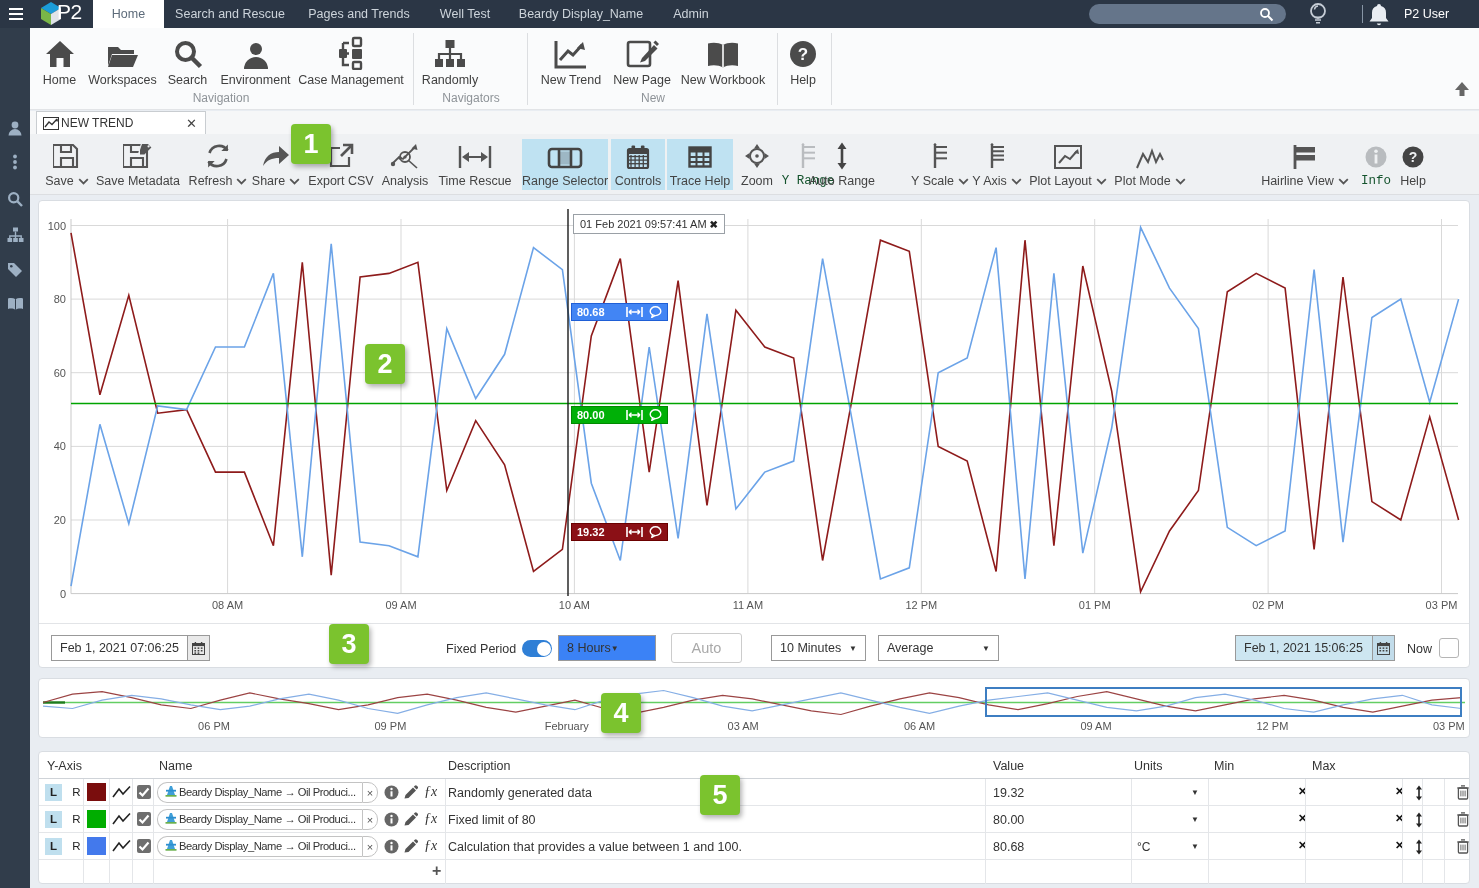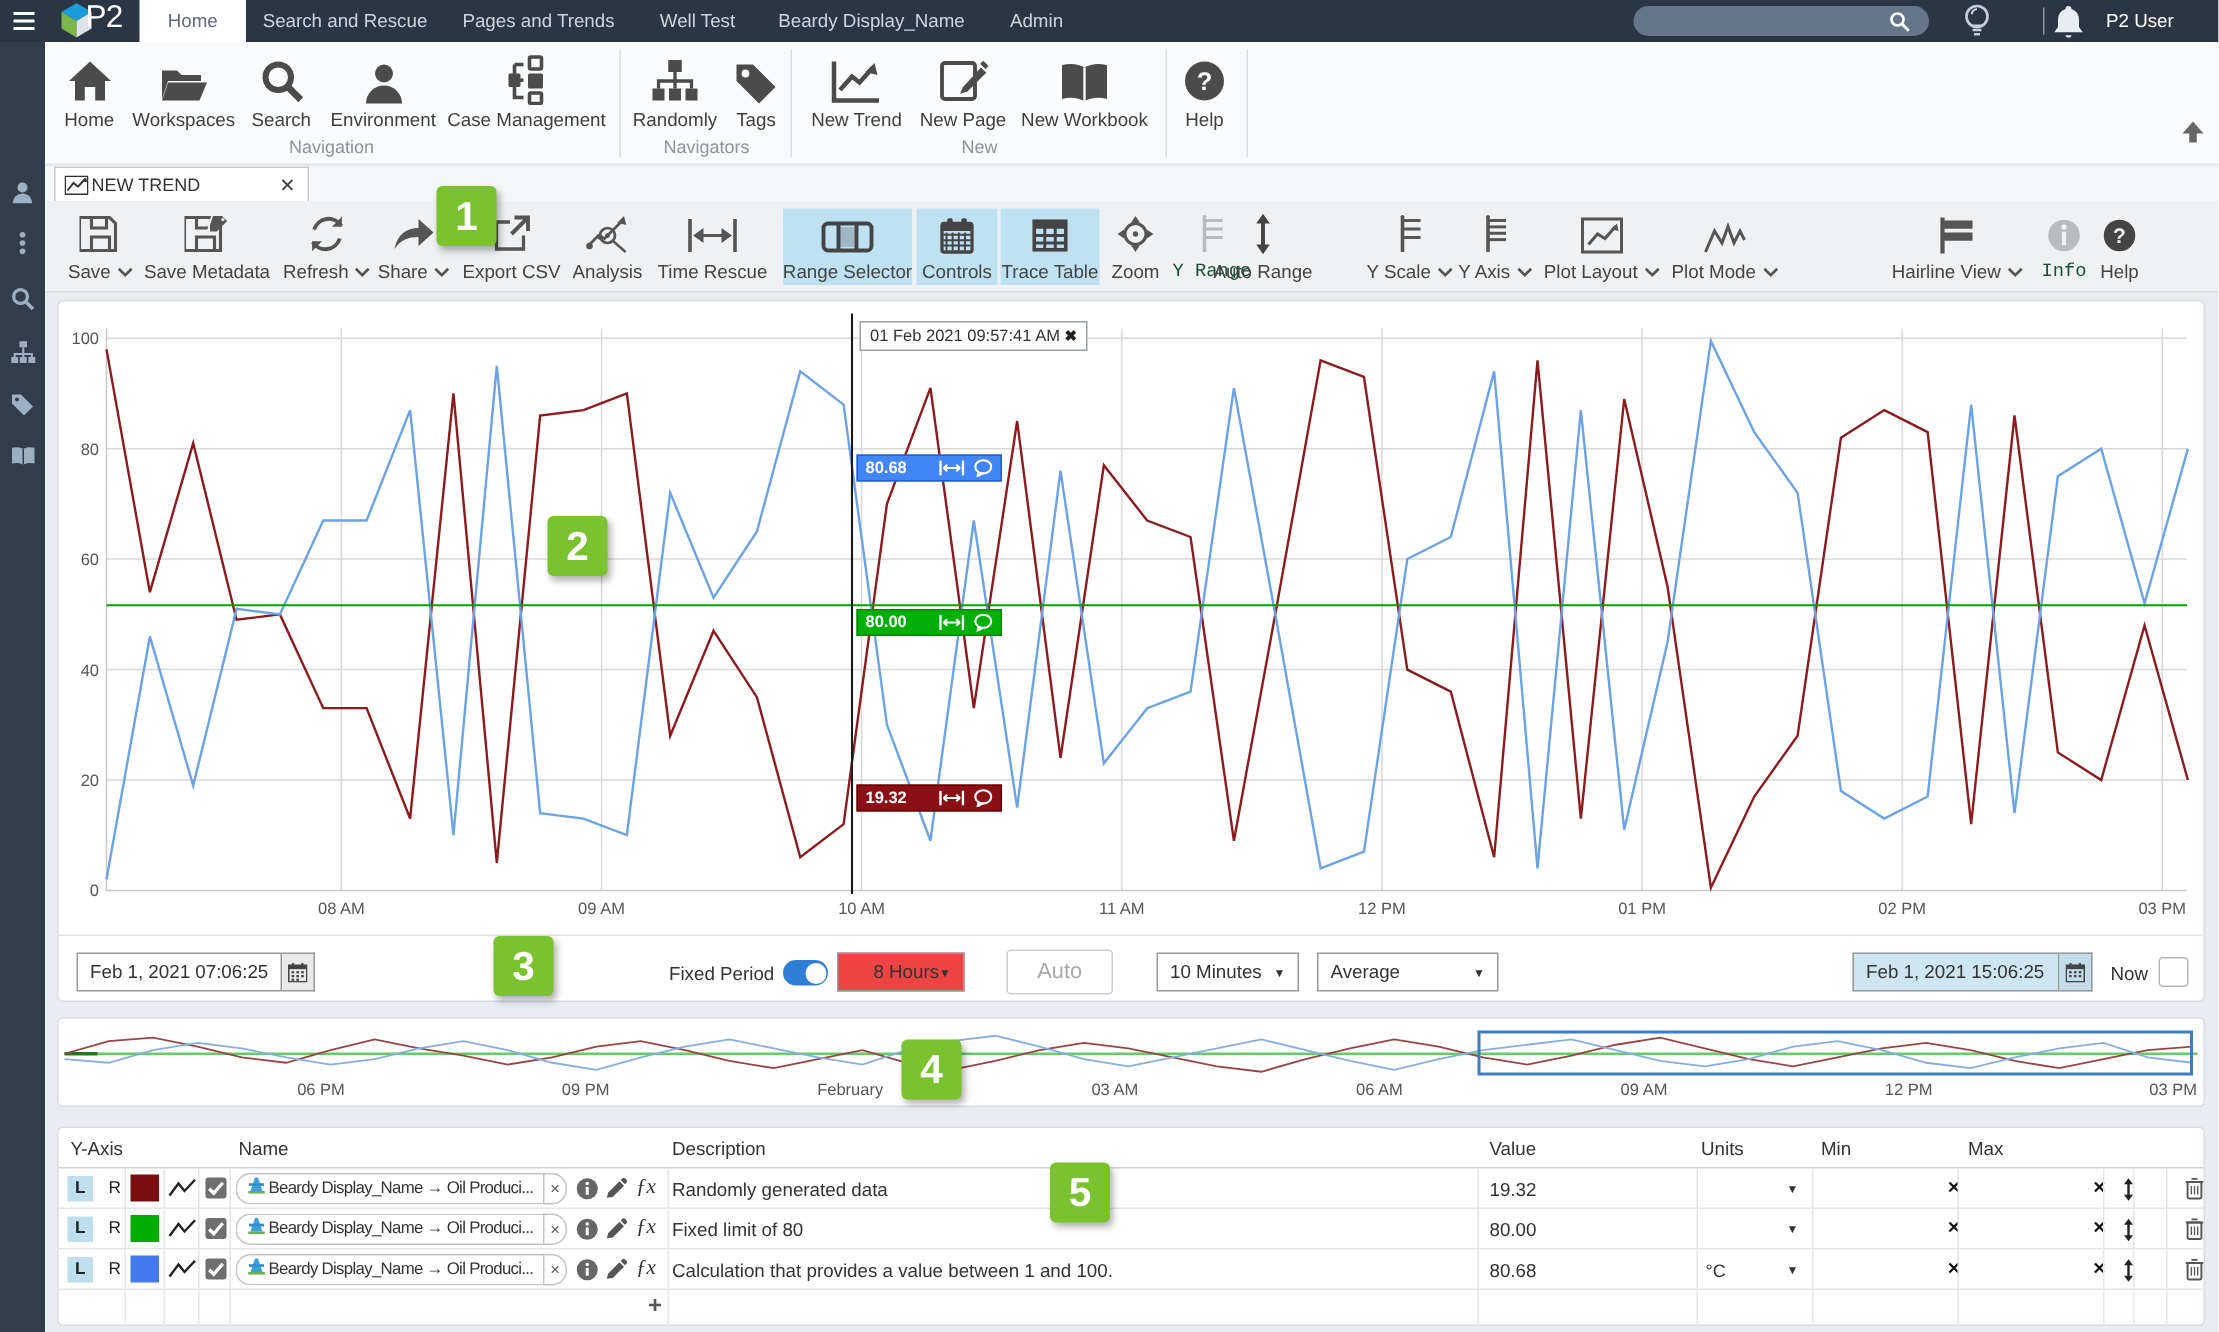--- a/index.html
+++ b/index.html
@@ -170,29 +170,20 @@
         <svg class="" width="34" height="32" viewBox="0 0 34 32">
           <rect x="12.5" y="2" width="9" height="8" fill="#4b4b4b"></rect>
           <rect x="2" y="21" width="8" height="8" fill="#4b4b4b"></rect>
           <rect x="13" y="21" width="8" height="8" fill="#4b4b4b"></rect>
           <rect x="24" y="21" width="8" height="8" fill="#4b4b4b"></rect>
           <path d="M17 10 v6 M6 21 v-5 h22 v5 M17 16 v5" fill="none" stroke="#4b4b4b" stroke-width="2.2"></path>
         </svg>
       </div>
       <div class="rblab">Randomly</div>
     </div>
-    <div class="rbi" style="left:404px">
-      <div class="rbic">
-        <svg class="" width="32" height="30" viewBox="0 0 32 30">
-          <path d="M14 3 L29 18 L18 29 L3 14 L3 3 z" fill="#4b4b4b"></path>
-          <circle cx="9" cy="9" r="2.6" fill="#fafbfc"></circle>
-        </svg>
-      </div>
-      <div class="rblab">Tags</div>
-    </div>
     <div class="rbi" style="left:471px">
       <div class="rbic">
         <svg class="" width="36" height="32" viewBox="0 0 36 32">
           <path d="M3 3 v26 h30" fill="none" stroke="#4b4b4b" stroke-width="3"></path>
           <path d="M7 22 L15 13 L20 17 L29 7" fill="none" stroke="#4b4b4b" stroke-width="3"></path>
           <path d="M30 4 l2 8 -8 -2 z" fill="#4b4b4b"></path>
         </svg>
       </div>
       <div class="rblab">New Trend</div>
     </div>
@@ -361,21 +352,21 @@
       <div class="tbic">
         <svg class="" width="26" height="26" viewBox="0 0 26 26">
           <rect x="2.5" y="3.5" width="21" height="19" fill="none" stroke="#444" stroke-width="2.4"></rect>
           <rect x="2.5" y="3.5" width="21" height="5" fill="#444"></rect>
           <line x1="2.5" y1="13" x2="23.5" y2="13" stroke="#444" stroke-width="2"></line>
           <line x1="2.5" y1="18" x2="23.5" y2="18" stroke="#444" stroke-width="2"></line>
           <line x1="9.5" y1="3.5" x2="9.5" y2="22.5" stroke="#444" stroke-width="2"></line>
           <line x1="16.5" y1="3.5" x2="16.5" y2="22.5" stroke="#444" stroke-width="2"></line>
         </svg>
       </div>
-      <div class="tbl">Trace Table</div>
+      <div class="tbl">Trace Help</div>
     </div>
     <div class="tbi" style="left:647px">
       <div class="tbic">
         <svg class="" width="28" height="28" viewBox="0 0 28 28">
           <circle cx="14" cy="14" r="7" fill="none" stroke="#555" stroke-width="2"></circle>
           <circle cx="14" cy="14" r="1.8" fill="#555"></circle>
           <path d="M14 2 l-3 4.5 h6 z M14 26 l-3 -4.5 h6 z M2 14 l4.5 -3 v6 z M26 14 l-4.5 -3 v6 z" fill="#555"></path>
         </svg>
       </div>
       <div class="tbl">Zoom</div>
@@ -572,21 +563,21 @@
           <rect x="8.8" y="8" width="1.7" height="1.5"></rect>
           <rect x="2.4" y="10.4" width="1.7" height="1.5"></rect>
           <rect x="5.6" y="10.4" width="1.7" height="1.5"></rect>
         </g>
       </svg>
     </div>
   <div class="clab" style="left:407px">Fixed Period</div>
   <div class="abs" style="left:483px;top:439px;width:30px;height:17px;background:#2f7fd6;border-radius:9px">
       <div style="position:absolute;right:1.5px;top:1.5px;width:14px;height:14px;background:#fff;border-radius:50%"></div>
     </div>
-  <div class="ctrl" style="left:519px;width:85px;background:#ef4444;justify-content:flex-end">8 Hours<span class="ddar">▼</span></div>
+  <div class="ctrl" style="left:519px;width:98px;background:#3b82f6;justify-content:flex-start">8 Hours<span class="ddar">▼</span></div>
   <div class="ctrl" style="left:632px;width:71px;height:30px;top:432px;border-color:#ccc;border-radius:3px;color:#a9a9a9;font-size:14.5px;justify-content:center">Auto</div>
   <div class="ctrl" style="left:732px;width:95px;justify-content:space-between">10 Minutes<span class="ddar">▼</span></div>
   <div class="ctrl" style="left:839px;width:121px;justify-content:space-between">Average<span class="ddar">▼</span></div>
   <div class="ctrl" style="left:1196px;width:138px;background:#cde6f1">Feb 1, 2021 15:06:25</div>
   <div class="calbtn" style="left:1334px;background:#c2dcea">
       <svg width="13" height="13" viewBox="0 0 13 13">
         <rect x="0.5" y="1.5" width="12" height="11" fill="none" stroke="#444" stroke-width="1"></rect>
         <rect x="0.5" y="1.5" width="12" height="2.6" fill="#444"></rect>
         <line x1="3.4" y1="0" x2="3.4" y2="2.6" stroke="#444" stroke-width="1.4"></line>
         <line x1="9.6" y1="0" x2="9.6" y2="2.6" stroke="#444" stroke-width="1.4"></line>

